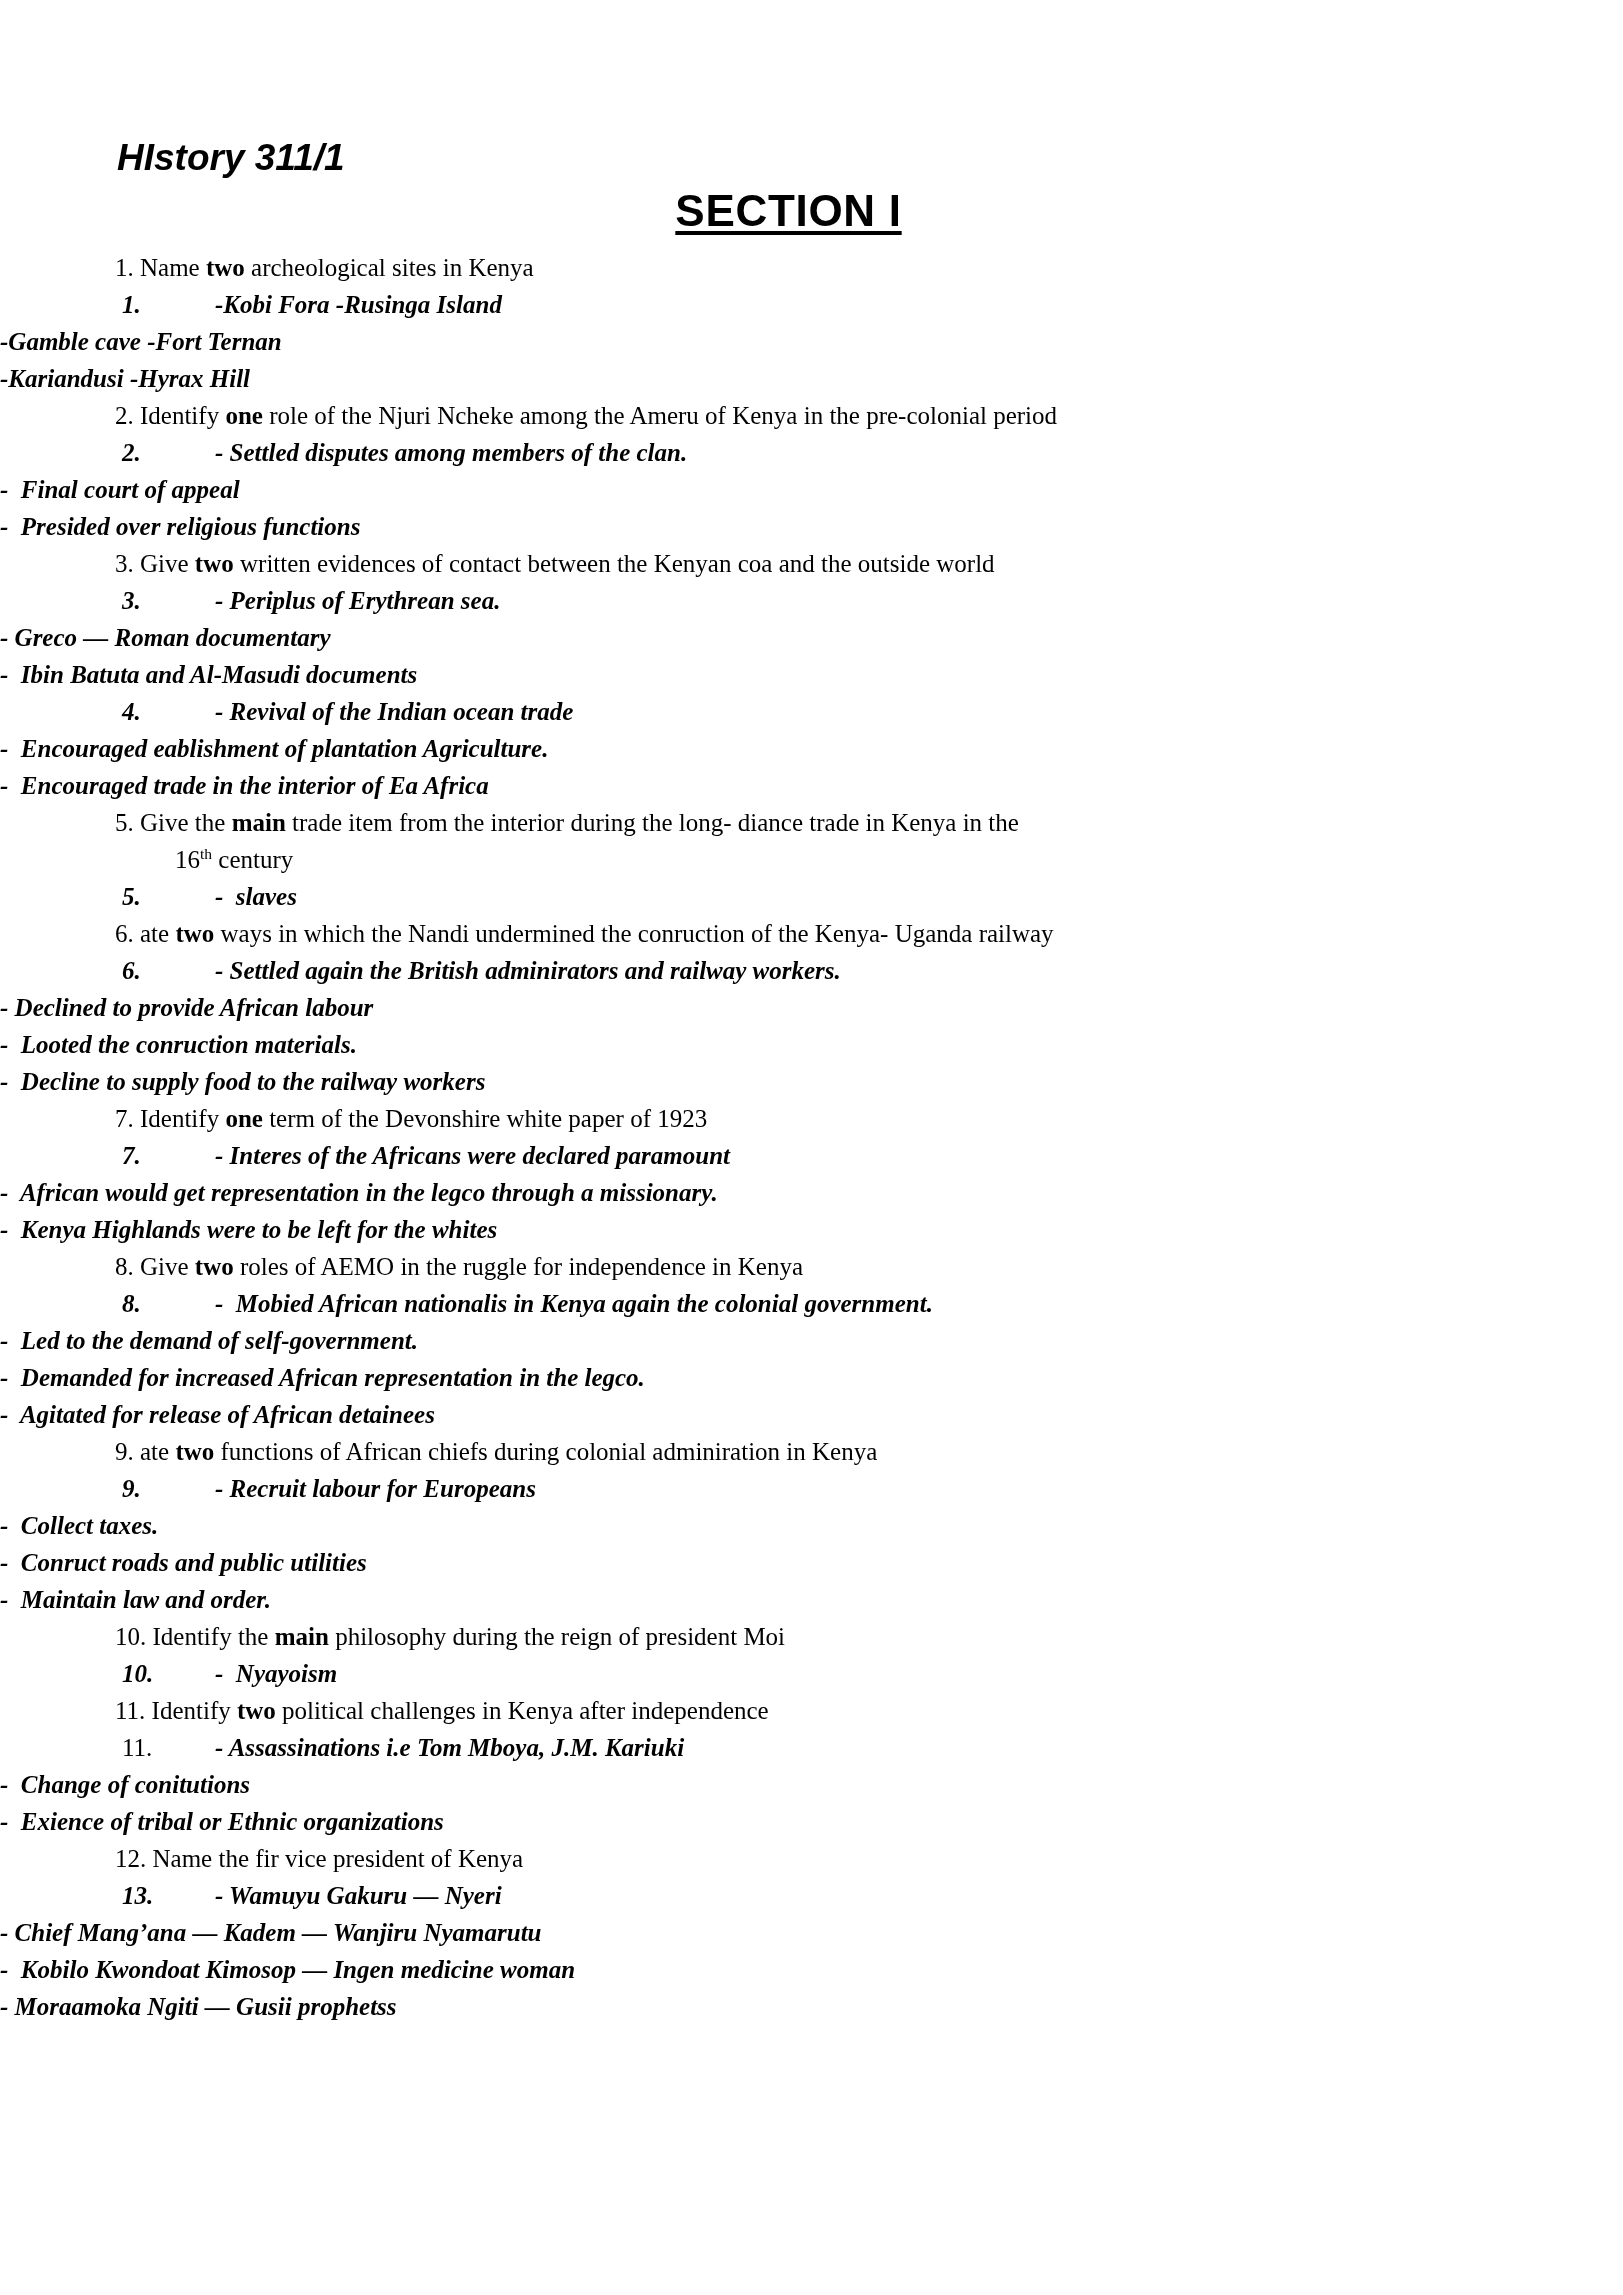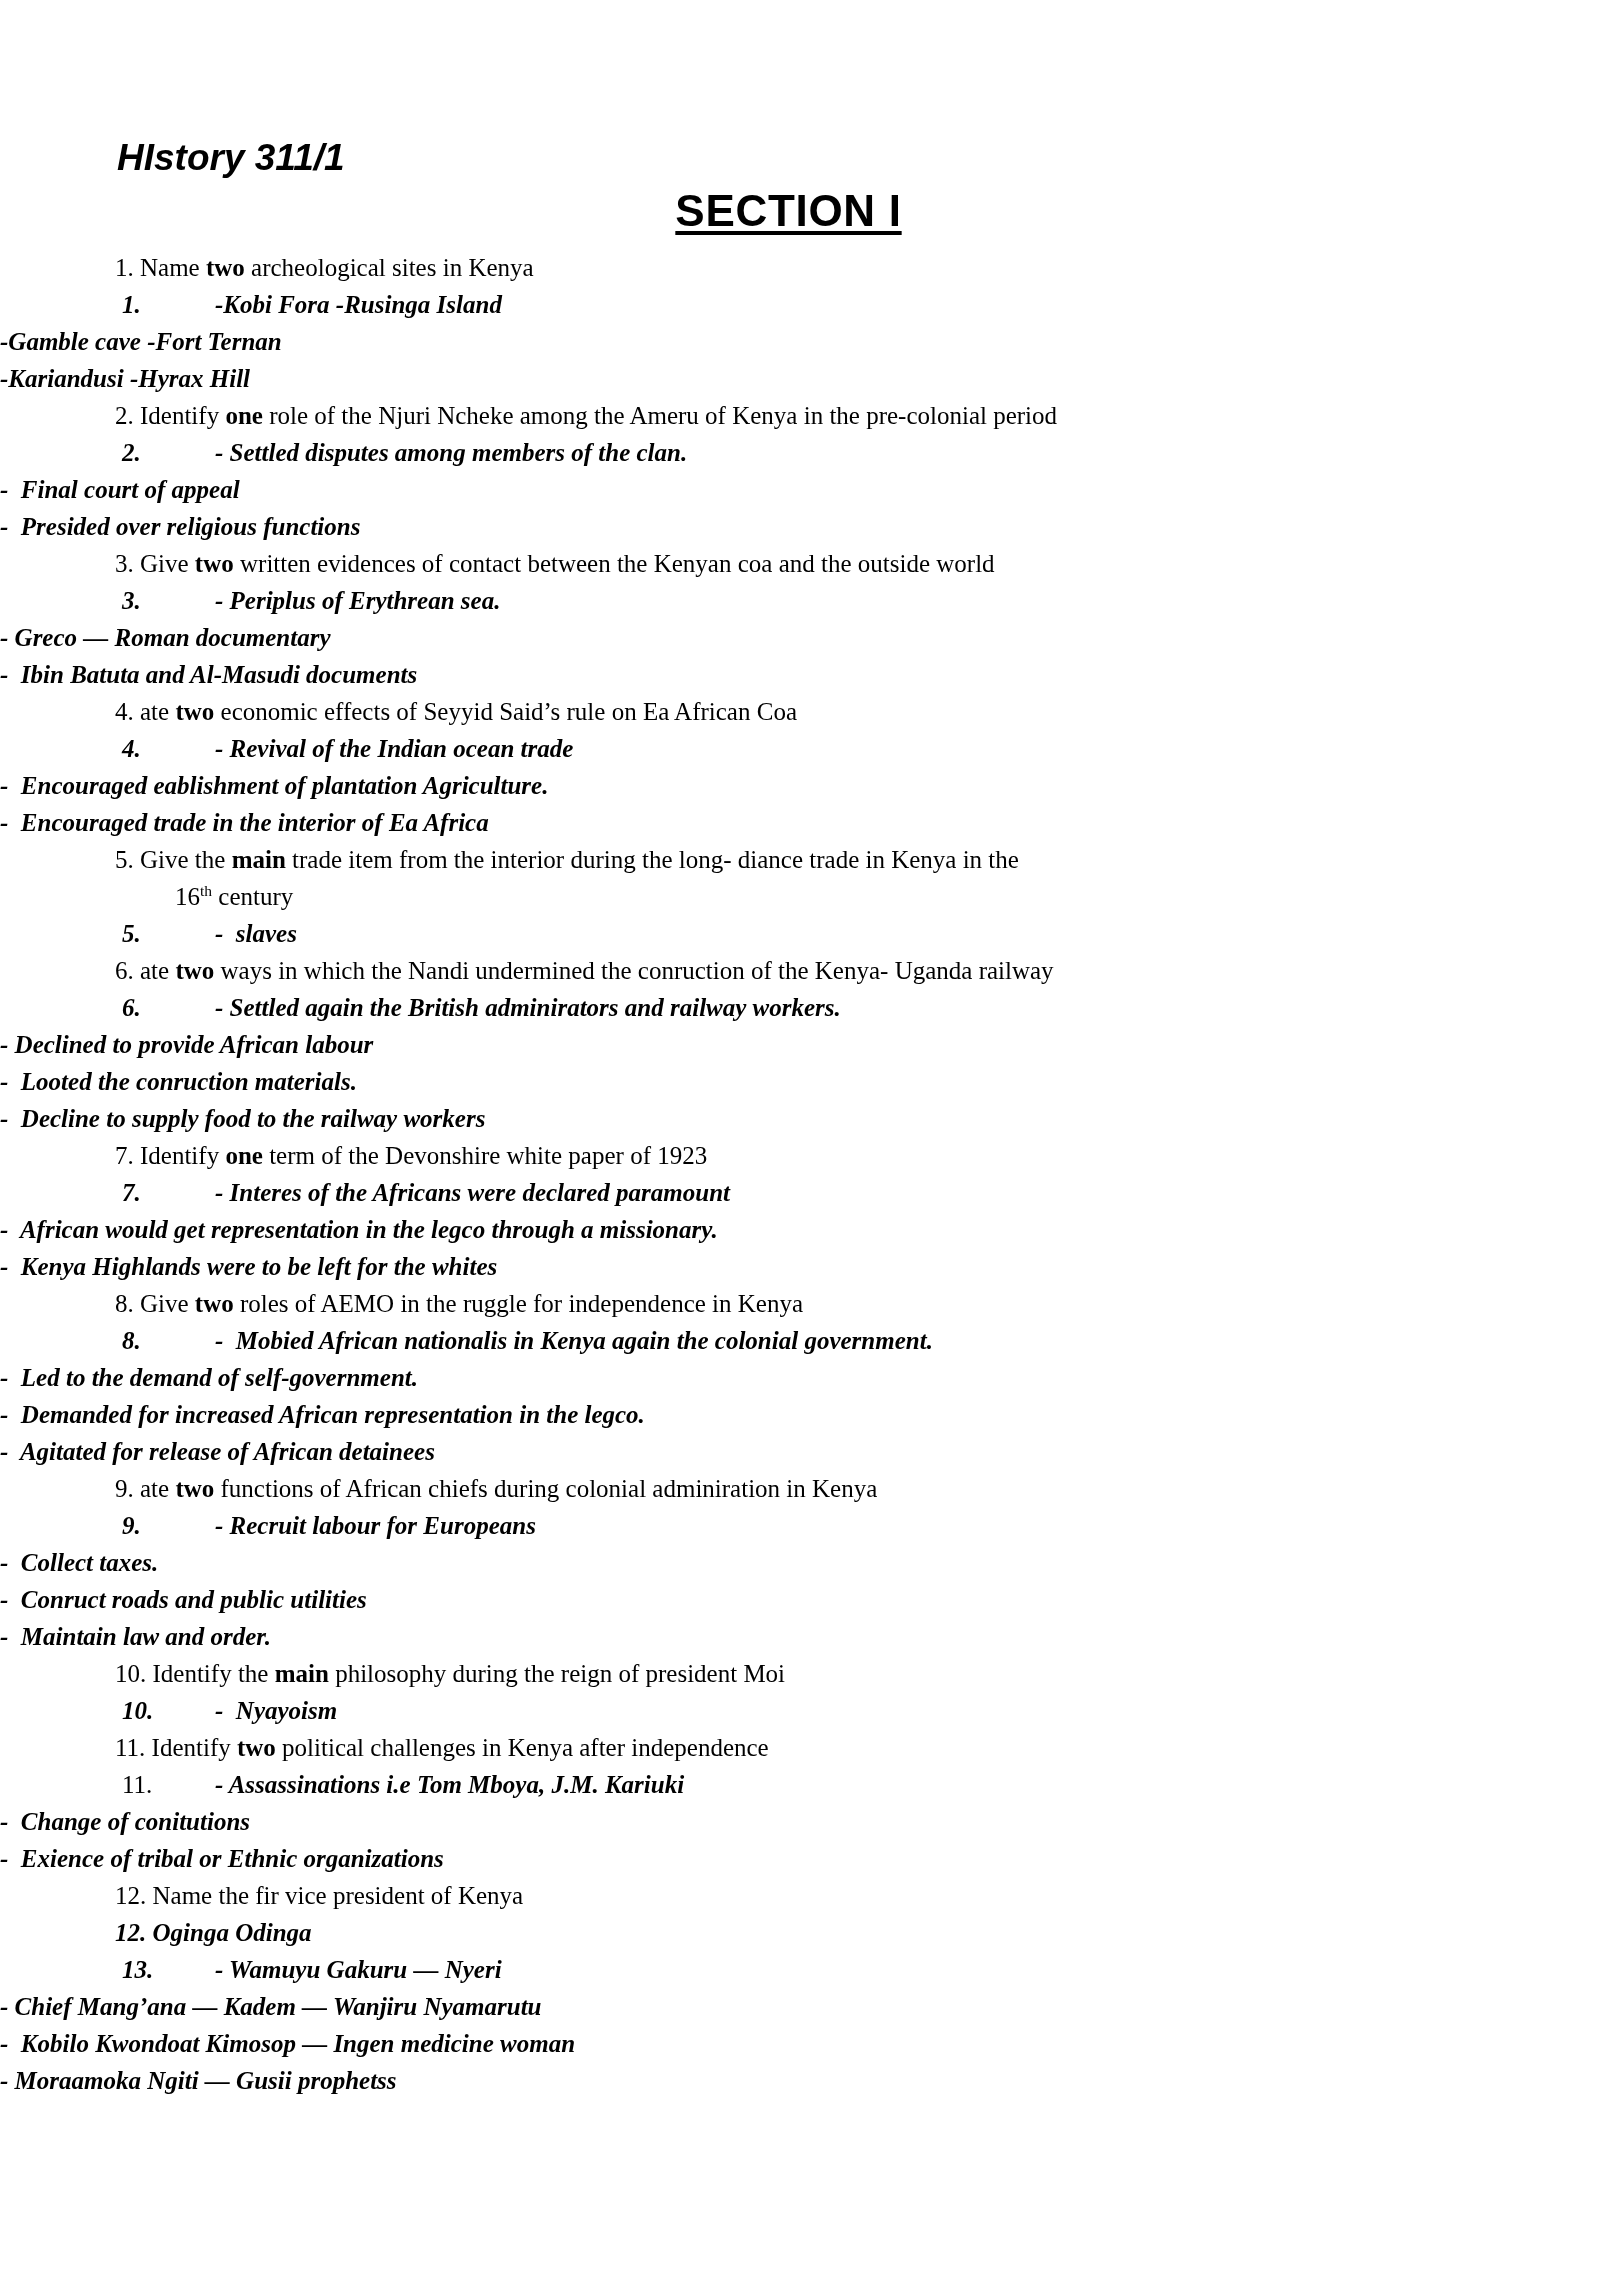--- a/index.html
+++ b/index.html
@@ -104,21 +104,20 @@
       <div class="line s"><span class="atext">-Gamble cave -Fort Ternan</span></div>
       <div class="line s"><span class="atext">-Kariandusi -Hyrax Hill</span></div>
       <div class="line q"><span>2. Identify </span><span class="seg-b">one</span><span> role of the Njuri Ncheke among the Ameru of Kenya in the pre-colonial period</span></div>
       <div class="line a"><span class="num">2.</span><span class="atext">- Settled disputes among members of the clan.</span></div>
       <div class="line s"><span class="atext">-  Final court of appeal</span></div>
       <div class="line s"><span class="atext">-  Presided over religious functions</span></div>
       <div class="line q"><span>3. Give </span><span class="seg-b">two</span><span> written evidences of contact between the Kenyan coa and the outside world</span></div>
       <div class="line a"><span class="num">3.</span><span class="atext">- Periplus of Erythrean sea.</span></div>
       <div class="line s"><span class="atext">- Greco — Roman documentary</span></div>
       <div class="line s"><span class="atext">-  Ibin Batuta and Al-Masudi documents</span></div>
-      <div class="line q"><span>4. ate </span><span class="seg-b">two</span><span> economic effects of Seyyid Said’s rule on Ea African Coa</span></div>
       <div class="line a"><span class="num">4.</span><span class="atext">- Revival of the Indian ocean trade</span></div>
       <div class="line s"><span class="atext">-  Encouraged eablishment of plantation Agriculture.</span></div>
       <div class="line s"><span class="atext">-  Encouraged trade in the interior of Ea Africa</span></div>
       <div class="line q"><span>5. Give the </span><span class="seg-b">main</span><span> trade item from the interior during the long- diance trade in Kenya in the</span></div>
       <div class="line qc"><span>16</span><span class="seg-sup">th</span><span> century</span></div>
       <div class="line a"><span class="num">5.</span><span class="atext">-  slaves</span></div>
       <div class="line q"><span>6. ate </span><span class="seg-b">two</span><span> ways in which the Nandi undermined the conruction of the Kenya- Uganda railway</span></div>
       <div class="line a"><span class="num">6.</span><span class="atext">- Settled again the British adminirators and railway workers.</span></div>
       <div class="line s"><span class="atext">- Declined to provide African labour</span></div>
       <div class="line s"><span class="atext">-  Looted the conruction materials.</span></div>
@@ -137,20 +136,19 @@
       <div class="line s"><span class="atext">-  Collect taxes.</span></div>
       <div class="line s"><span class="atext">-  Conruct roads and public utilities</span></div>
       <div class="line s"><span class="atext">-  Maintain law and order.</span></div>
       <div class="line q"><span>10. Identify the </span><span class="seg-b">main</span><span> philosophy during the reign of president Moi</span></div>
       <div class="line a"><span class="num">10.</span><span class="atext">-  Nyayoism</span></div>
       <div class="line q"><span>11. Identify </span><span class="seg-b">two</span><span> political challenges in Kenya after independence</span></div>
       <div class="line a"><span class="num plain">11.</span><span class="atext">- Assassinations i.e Tom Mboya, J.M. Kariuki</span></div>
       <div class="line s"><span class="atext">-  Change of conitutions</span></div>
       <div class="line s"><span class="atext">-  Exience of tribal or Ethnic organizations</span></div>
       <div class="line q"><span>12. Name the fir vice president of Kenya</span></div>
-      <div class="line ai"><span class="atext">12. Oginga Odinga</span></div>
       <div class="line a"><span class="num">13.</span><span class="atext">- Wamuyu Gakuru — Nyeri</span></div>
       <div class="line s"><span class="atext">- Chief Mang’ana — Kadem — Wanjiru Nyamarutu</span></div>
       <div class="line s"><span class="atext">-  Kobilo Kwondoat Kimosop — Ingen medicine woman</span></div>
       <div class="line s"><span class="atext">- Moraamoka Ngiti — Gusii prophetss</span></div>
     </div>
 </div>
 
 
 </body></html>

